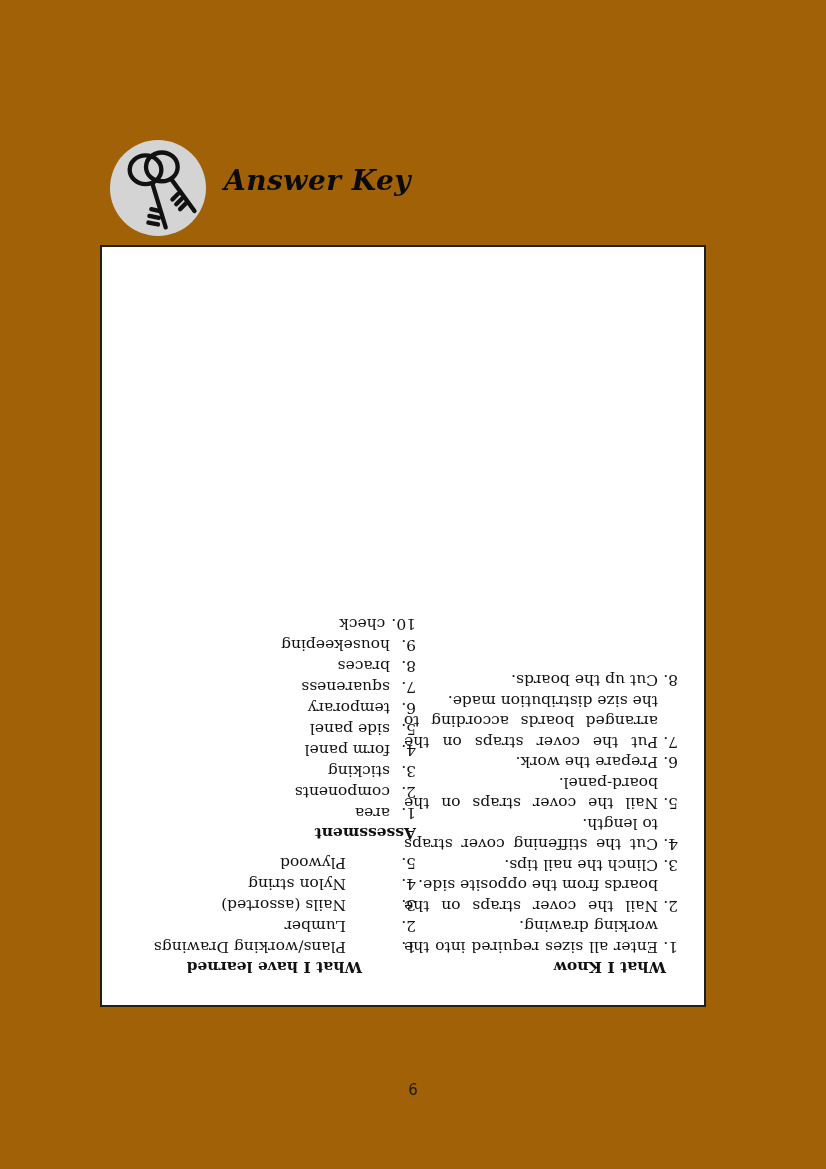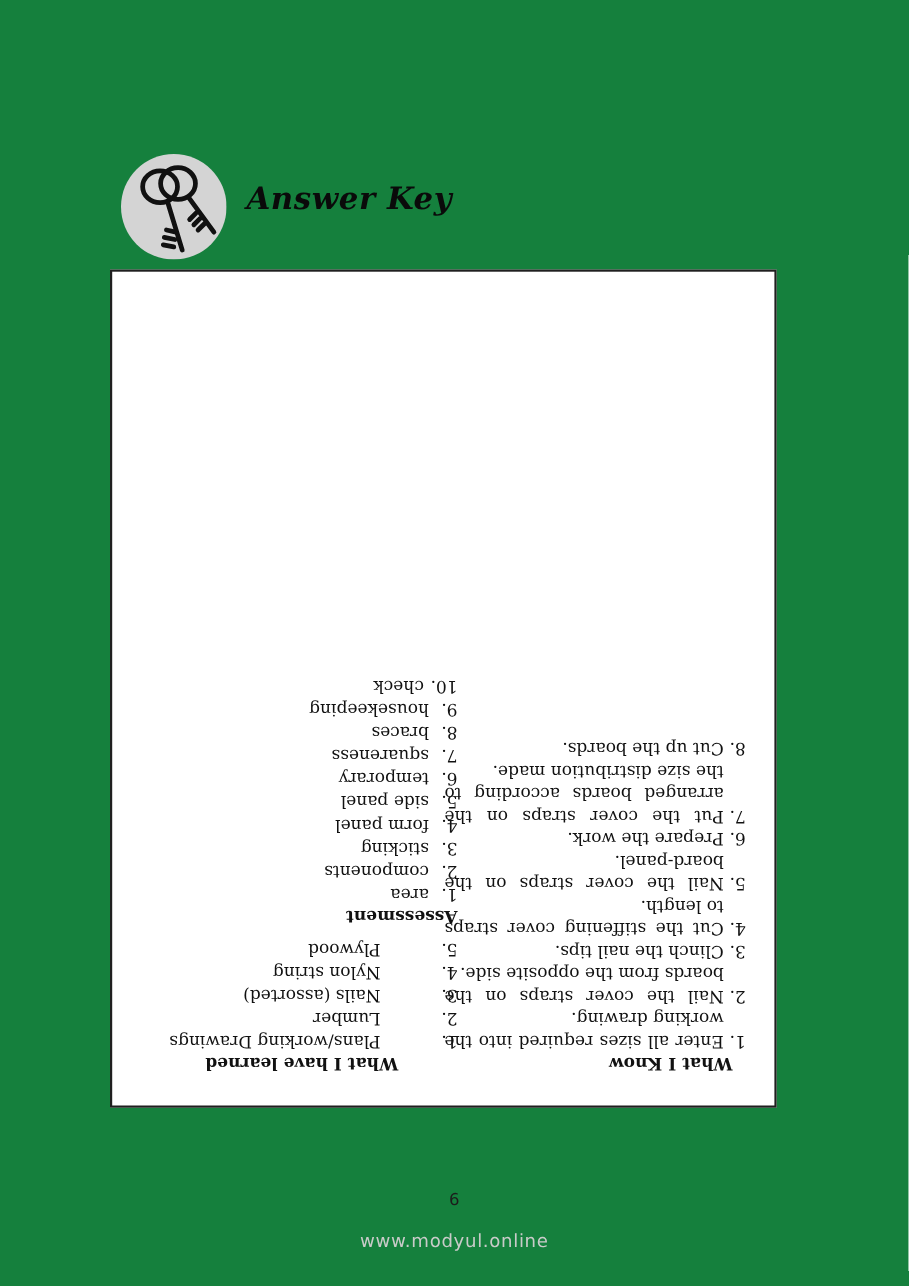--- a/index.html
+++ b/index.html
@@ -1,17 +1,17 @@
 <!DOCTYPE html>
 <html><head>
 <meta charset="utf-8">
 <style>
   html,body { margin:0; padding:0; background:#ffffff; }
   .page {
-    position:relative; width:826px; height:1169px; background:#15803d;
+    position:relative; width:826px; height:1169px; background:#a16207;
     font-family:"DejaVu Serif", serif; color:#111; overflow:hidden;
   }
 
   
   .hdr-icon { position:absolute; left:110px; top:140px; width:96px; height:96px; }
   .page-title {
     position:absolute; left:224px; top:164px;
     font-size:28px; font-weight:bold; font-style:italic; letter-spacing:0.5px; color:#0a0a0a;
   }
 
@@ -189,15 +189,14 @@
               <span class="n">10.</span>
               <span class="t">check</span>
             </li>
         </ol>
       </div>
 
     </div>
   </div>
 
   <div class="page-number">6</div>
-  <div class="watermark">www.modyul.online</div>
 
 </div>
 
 </body></html>

